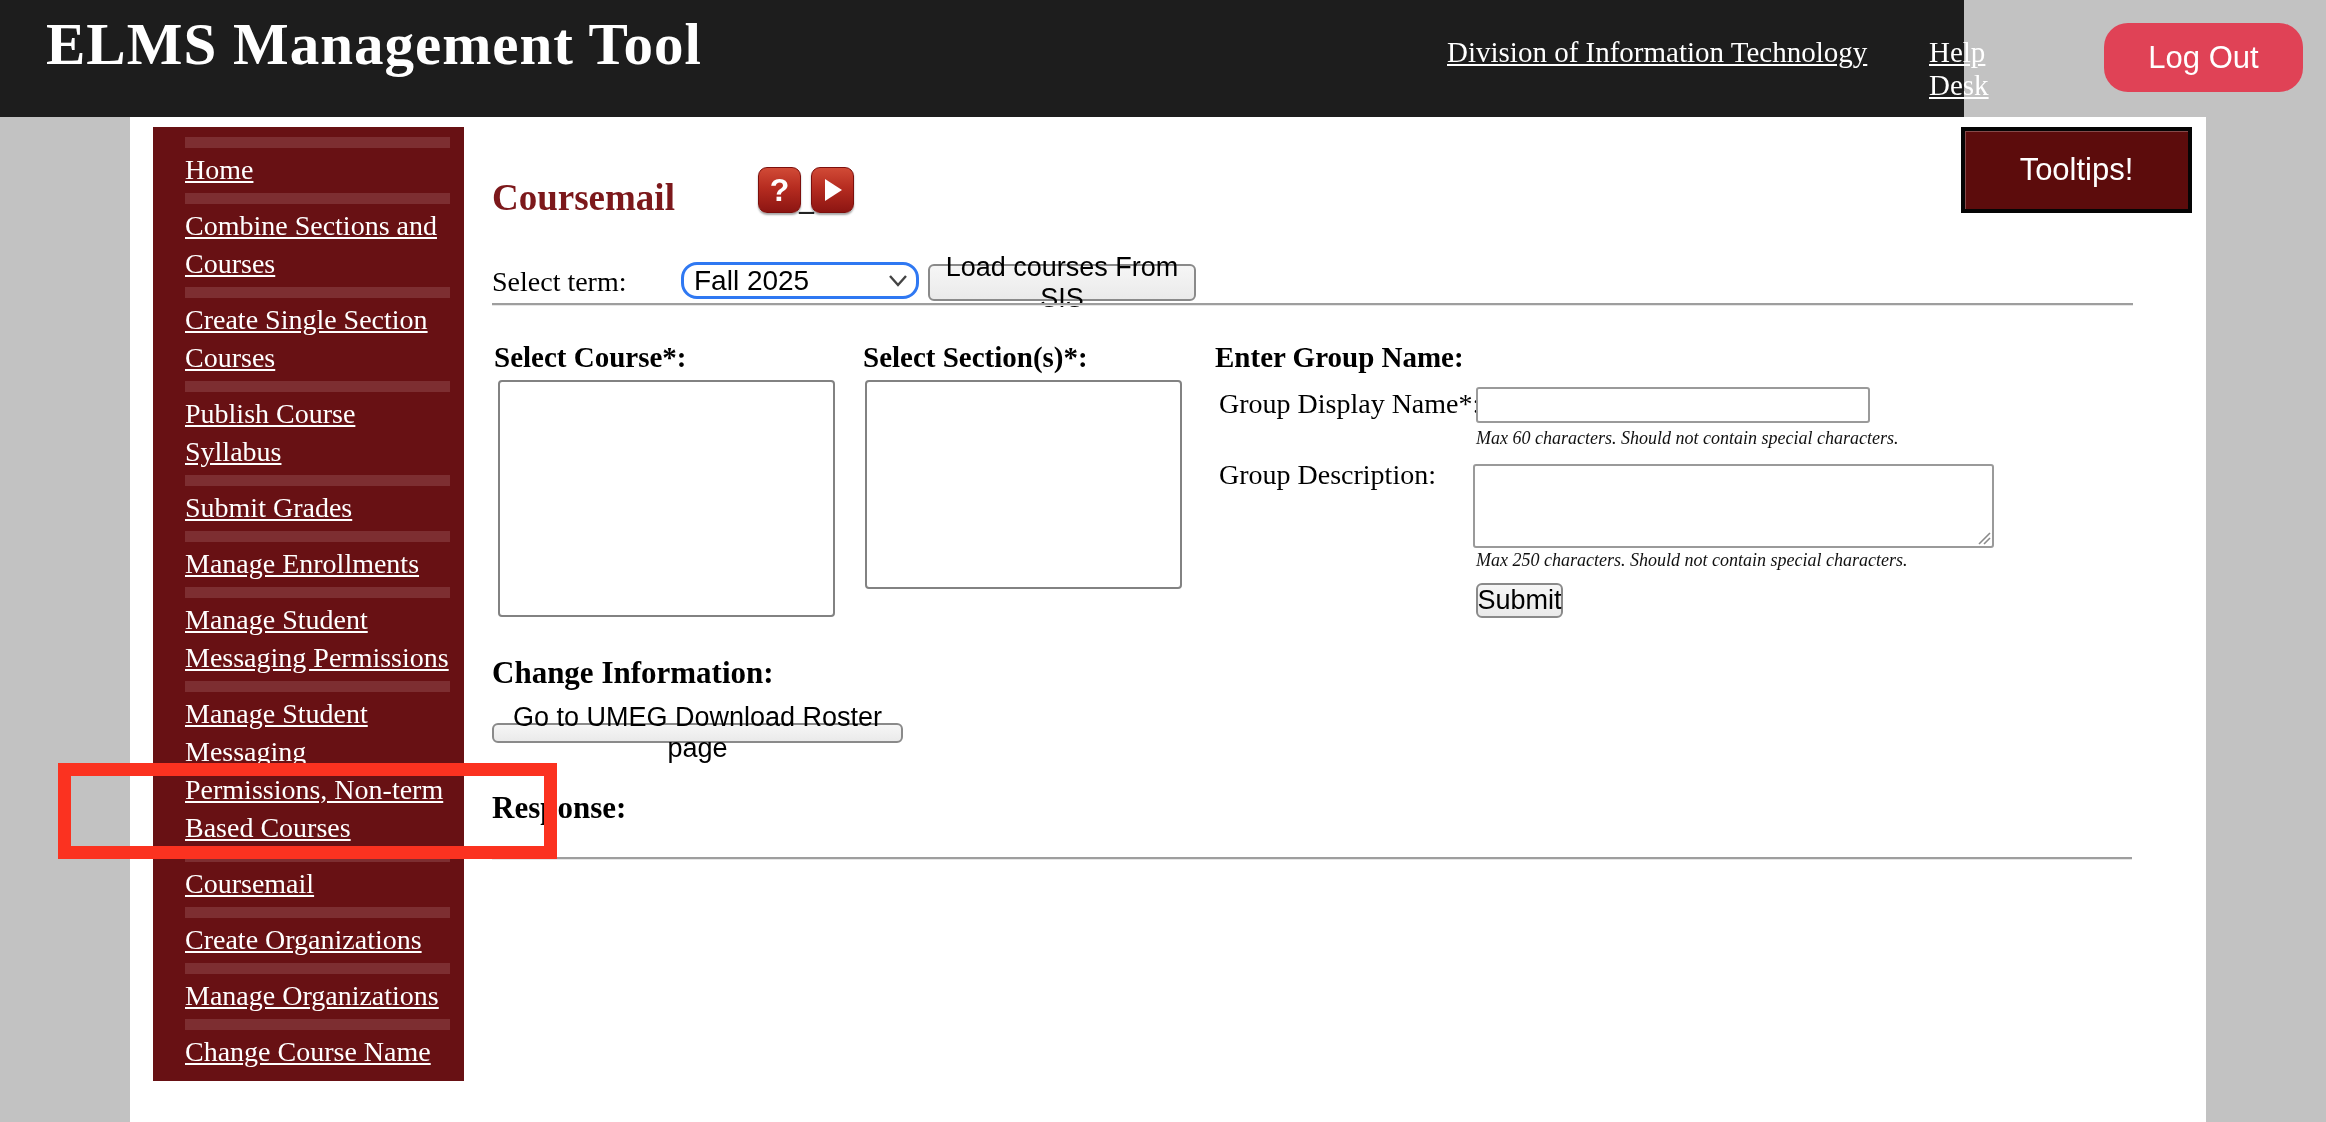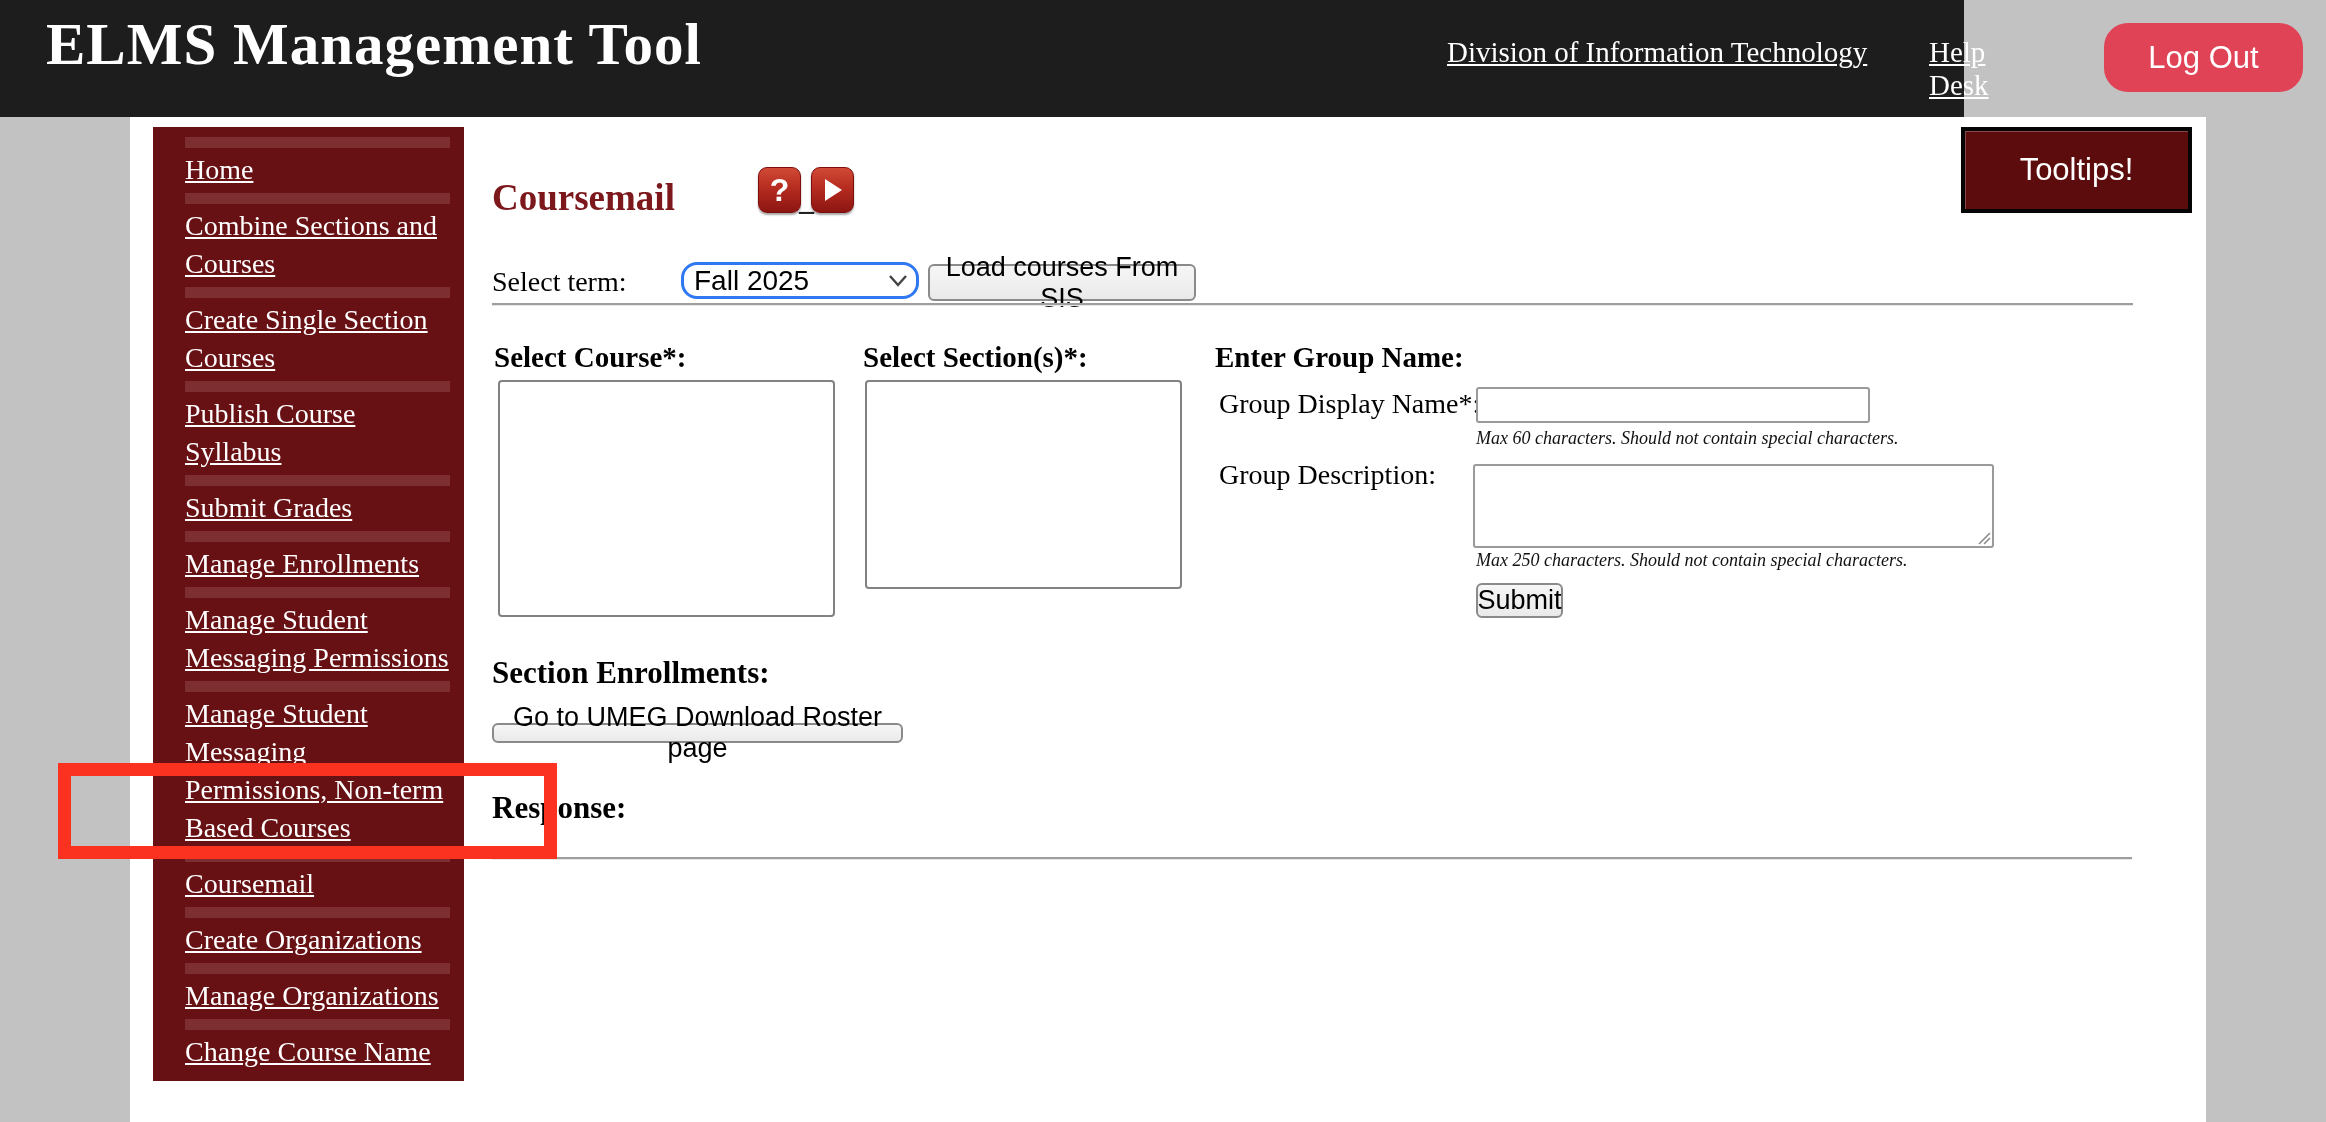--- a/index.html
+++ b/index.html
@@ -143,21 +143,21 @@
   <div class="textarea-wrap">
     <textarea class="textarea" style=""></textarea>
     <svg class="resize-handle" viewBox="0 0 16 16">
       <line x1="4" y1="15" x2="15" y2="4" stroke="#8a8a8a" stroke-width="1.6"></line>
       <line x1="9" y1="15" x2="15" y2="9" stroke="#8a8a8a" stroke-width="1.6"></line>
     </svg>
   </div>
   <span class="note" style="left:1476px;top:550px;">Max 250 characters. Should not contain special characters.</span>
   <button class="gray-btn" style="left:1476px;top:583px;width:87px;height:35px;">Submit</button>
 
-  <span class="h2" style="left:492px;top:655px;">Section Enrollments:</span>
+  <span class="h2" style="left:492px;top:655px;">Change Information:</span>
   <button class="gray-btn" style="left:492px;top:723px;width:411px;height:20px;">Go to UMEG Download Roster page</button>
 
   <span class="h2" style="left:492px;top:790px;">Response:</span>
   <div class="divider" style="left:492px;top:857px;width:1640px;"></div>
 
   <div class="annotation-rect"></div>
 
 </div>
 
 </body></html>

